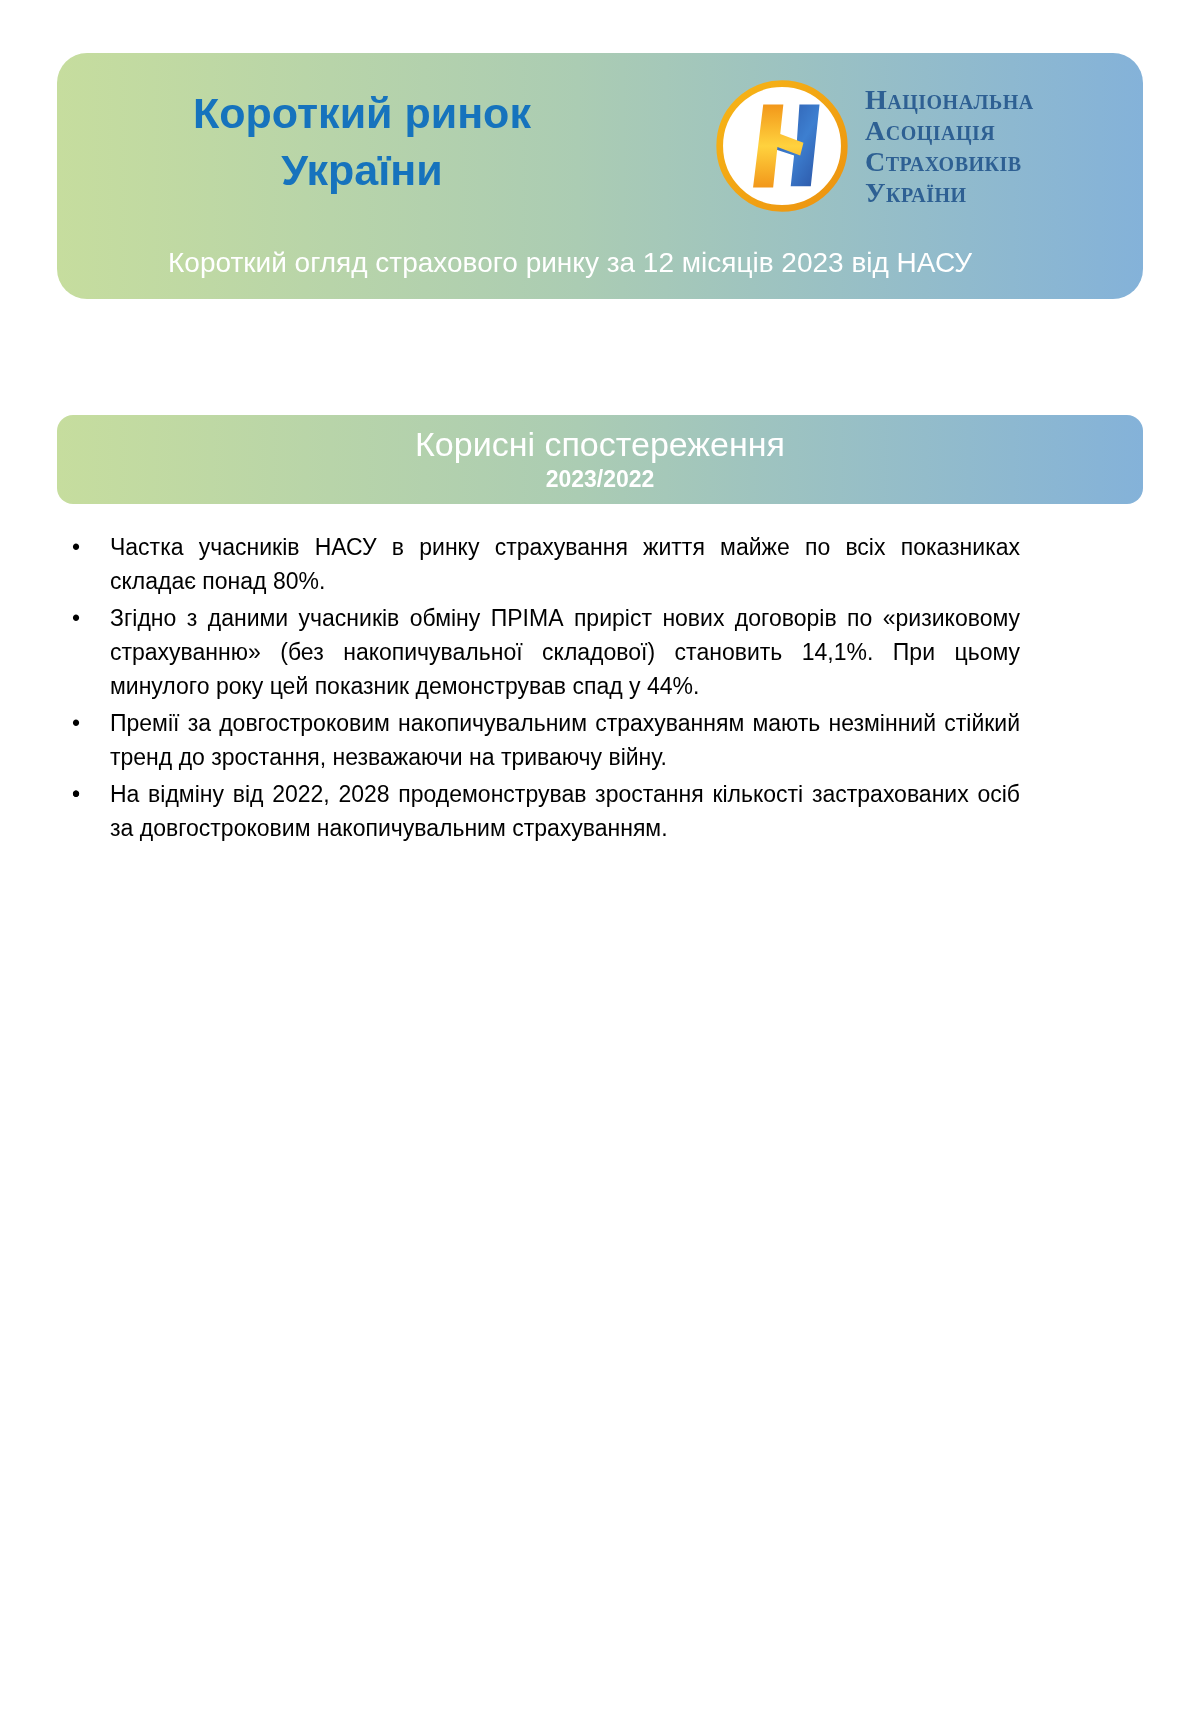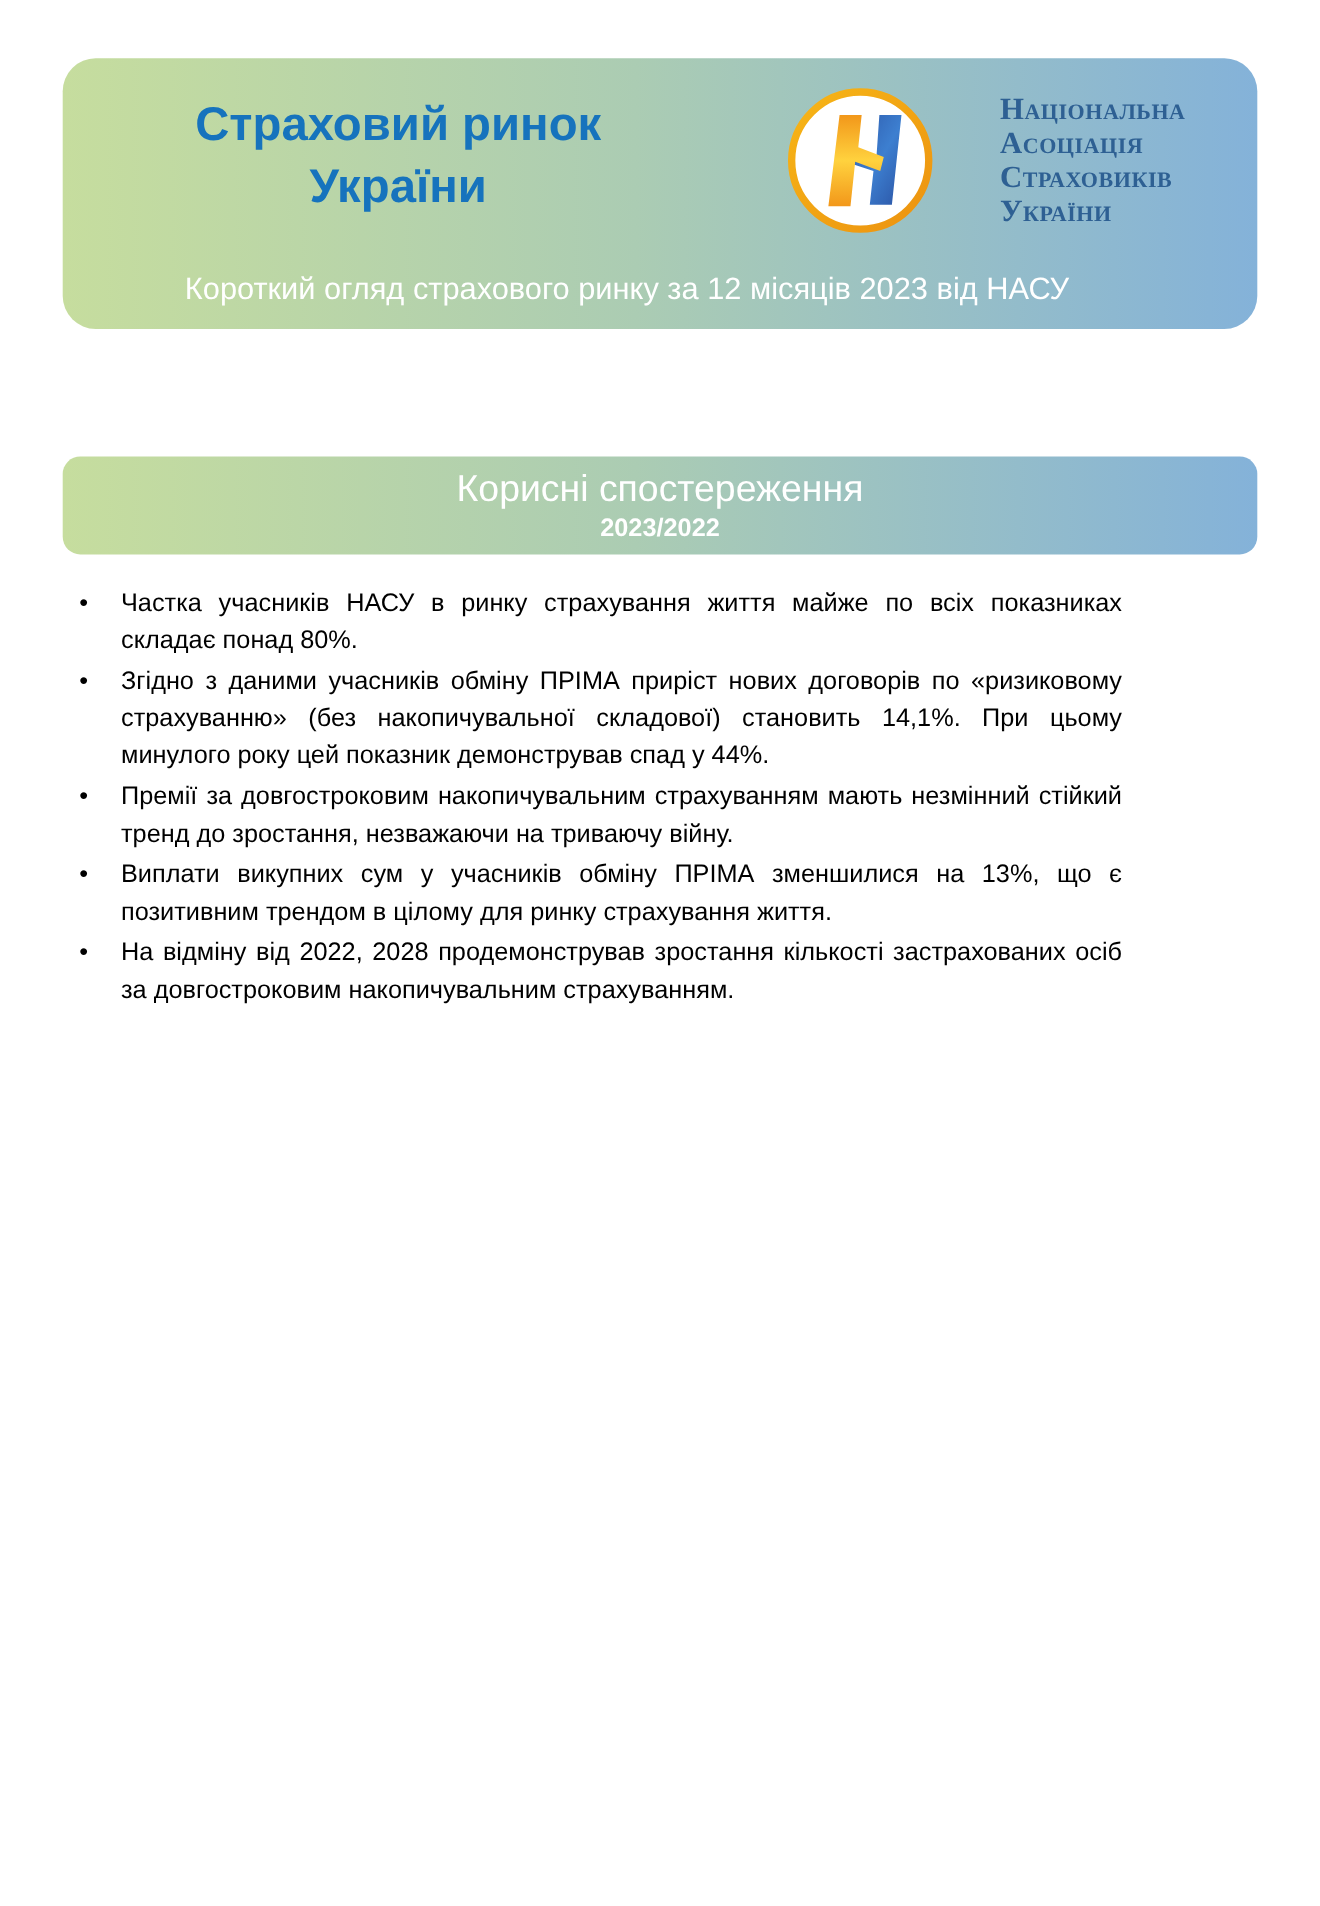--- a/index.html
+++ b/index.html
@@ -30,21 +30,20 @@
     display:flex;align-items:center;gap:16px;
   }
   .logo-badge{width:134px;height:134px;flex:0 0 auto;}
   .org-name{
     font-family:"Liberation Serif", serif;
     font-variant:small-caps;
     font-weight:bold;
     color:#2e6093;
     font-size:28px;line-height:31px;
     letter-spacing:0.5px;
-    margin-left:44px;
   }
   .header-subtitle{
     position:absolute;left:0;right:60px;bottom:20px;
     text-align:center;
     color:#ffffff;
     font-size:28px;font-weight:400;
   }
   .section-card{
     top:415px;height:89px;border-radius:16px;
     text-align:center;color:#ffffff;
@@ -73,21 +72,21 @@
   .observations li .bullet-dot{
     position:absolute;left:10px;top:0;
     font-size:23px;
   }
 </style>
 </head>
 <body>
 
 <div class="card header-card">
   <div class="page-title">
-    <div>Страховий ринок</div>
+    <div>Короткий ринок</div>
     <div>України</div>
   </div>
 
   <div class="logo-row">
     <svg class="logo-badge" viewBox="0 0 100 100" aria-hidden="true">
       <defs>
         <linearGradient id="ringGrad" x1="0" y1="0" x2="1" y2="1">
           <stop offset="0" stop-color="#f7b617"></stop>
           <stop offset="1" stop-color="#ec9210"></stop>
         </linearGradient>
@@ -131,20 +130,19 @@
     <li>
       <span class="bullet-dot">•</span>
       <span>Згідно з даними учасників обміну ПРІМА приріст нових договорів по «ризиковому страхуванню» (без накопичувальної складової) становить 14,1%. При цьому минулого року цей показник демонстрував спад у 44%.</span>
     </li>
     <li>
       <span class="bullet-dot">•</span>
       <span>Премії за довгостроковим накопичувальним страхуванням мають незмінний стійкий тренд до зростання, незважаючи на триваючу війну.</span>
     </li>
     <li>
       <span class="bullet-dot">•</span>
-      <span>Виплати викупних сум у учасників обміну ПРІМА зменшилися на 13%, що є позитивним трендом в цілому для ринку страхування життя.</span>
     </li>
     <li>
       <span class="bullet-dot">•</span>
       <span>На відміну від 2022, 2028 продемонстрував зростання кількості застрахованих осіб за довгостроковим накопичувальним страхуванням.</span>
     </li>
   </ul>
 </div>
 
 </body></html>

